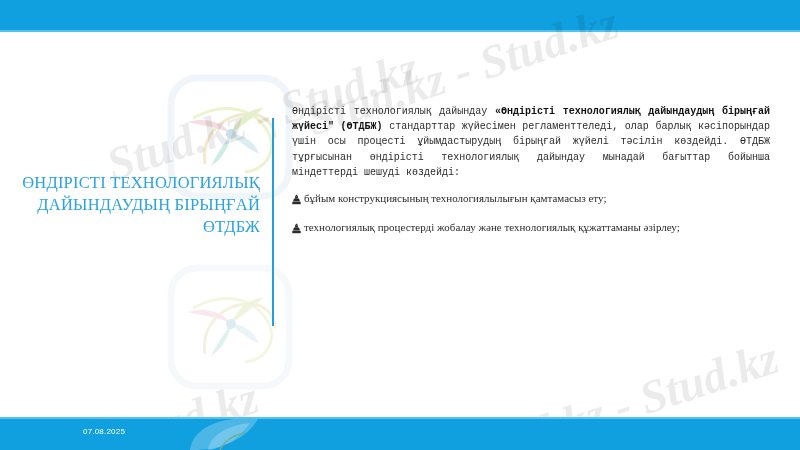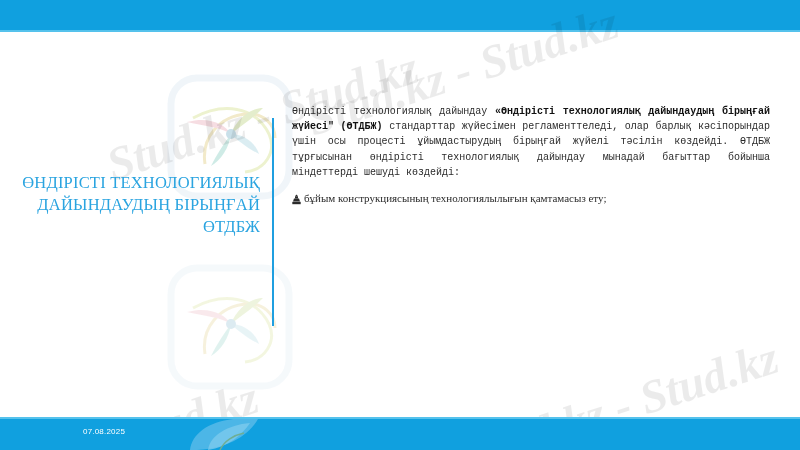--- a/index.html
+++ b/index.html
@@ -212,20 +212,31 @@
           <svg width="9" height="11" viewBox="0 0 9 11" xmlns="http://www.w3.org/2000/svg">
             <path d="M4.5 0.4 L6 2.3 L3 2.3 Z" fill="#2b2b2b"></path>
             <rect x="3" y="2.3" width="3" height="2.2" fill="#2b2b2b"></rect>
             <path d="M2 4.5 L7 4.5 L8 7.6 L1 7.6 Z" fill="#2b2b2b"></path>
             <rect x="0.3" y="7.8" width="8.4" height="2.4" fill="#2b2b2b"></rect>
           </svg>
         </span>
         <span class="bullet-text nojust">бұйым конструкциясының технологиялылығын қамтамасыз ету;</span>
       </li>
 
+      <li class="bullet-row">
+        <span class="bullet-icon">
+          <svg width="9" height="11" viewBox="0 0 9 11" xmlns="http://www.w3.org/2000/svg">
+            <path d="M4.5 0.4 L6 2.3 L3 2.3 Z" fill="#2b2b2b"></path>
+            <rect x="3" y="2.3" width="3" height="2.2" fill="#2b2b2b"></rect>
+            <path d="M2 4.5 L7 4.5 L8 7.6 L1 7.6 Z" fill="#2b2b2b"></path>
+            <rect x="0.3" y="7.8" width="8.4" height="2.4" fill="#2b2b2b"></rect>
+          </svg>
+        </span>
+        <span class="bullet-text">технологиялық процестерді жобалау және технологиялық құжаттаманы әзірлеу;</span>
+      </li>
 
 
 
     </ul>
   </div>
 
   <div class="bottom-bar-accent"></div>
   <div class="bottom-bar"></div>
   <div class="footer-deco">
     <svg width="120" height="31" viewBox="0 0 120 31" xmlns="http://www.w3.org/2000/svg">

